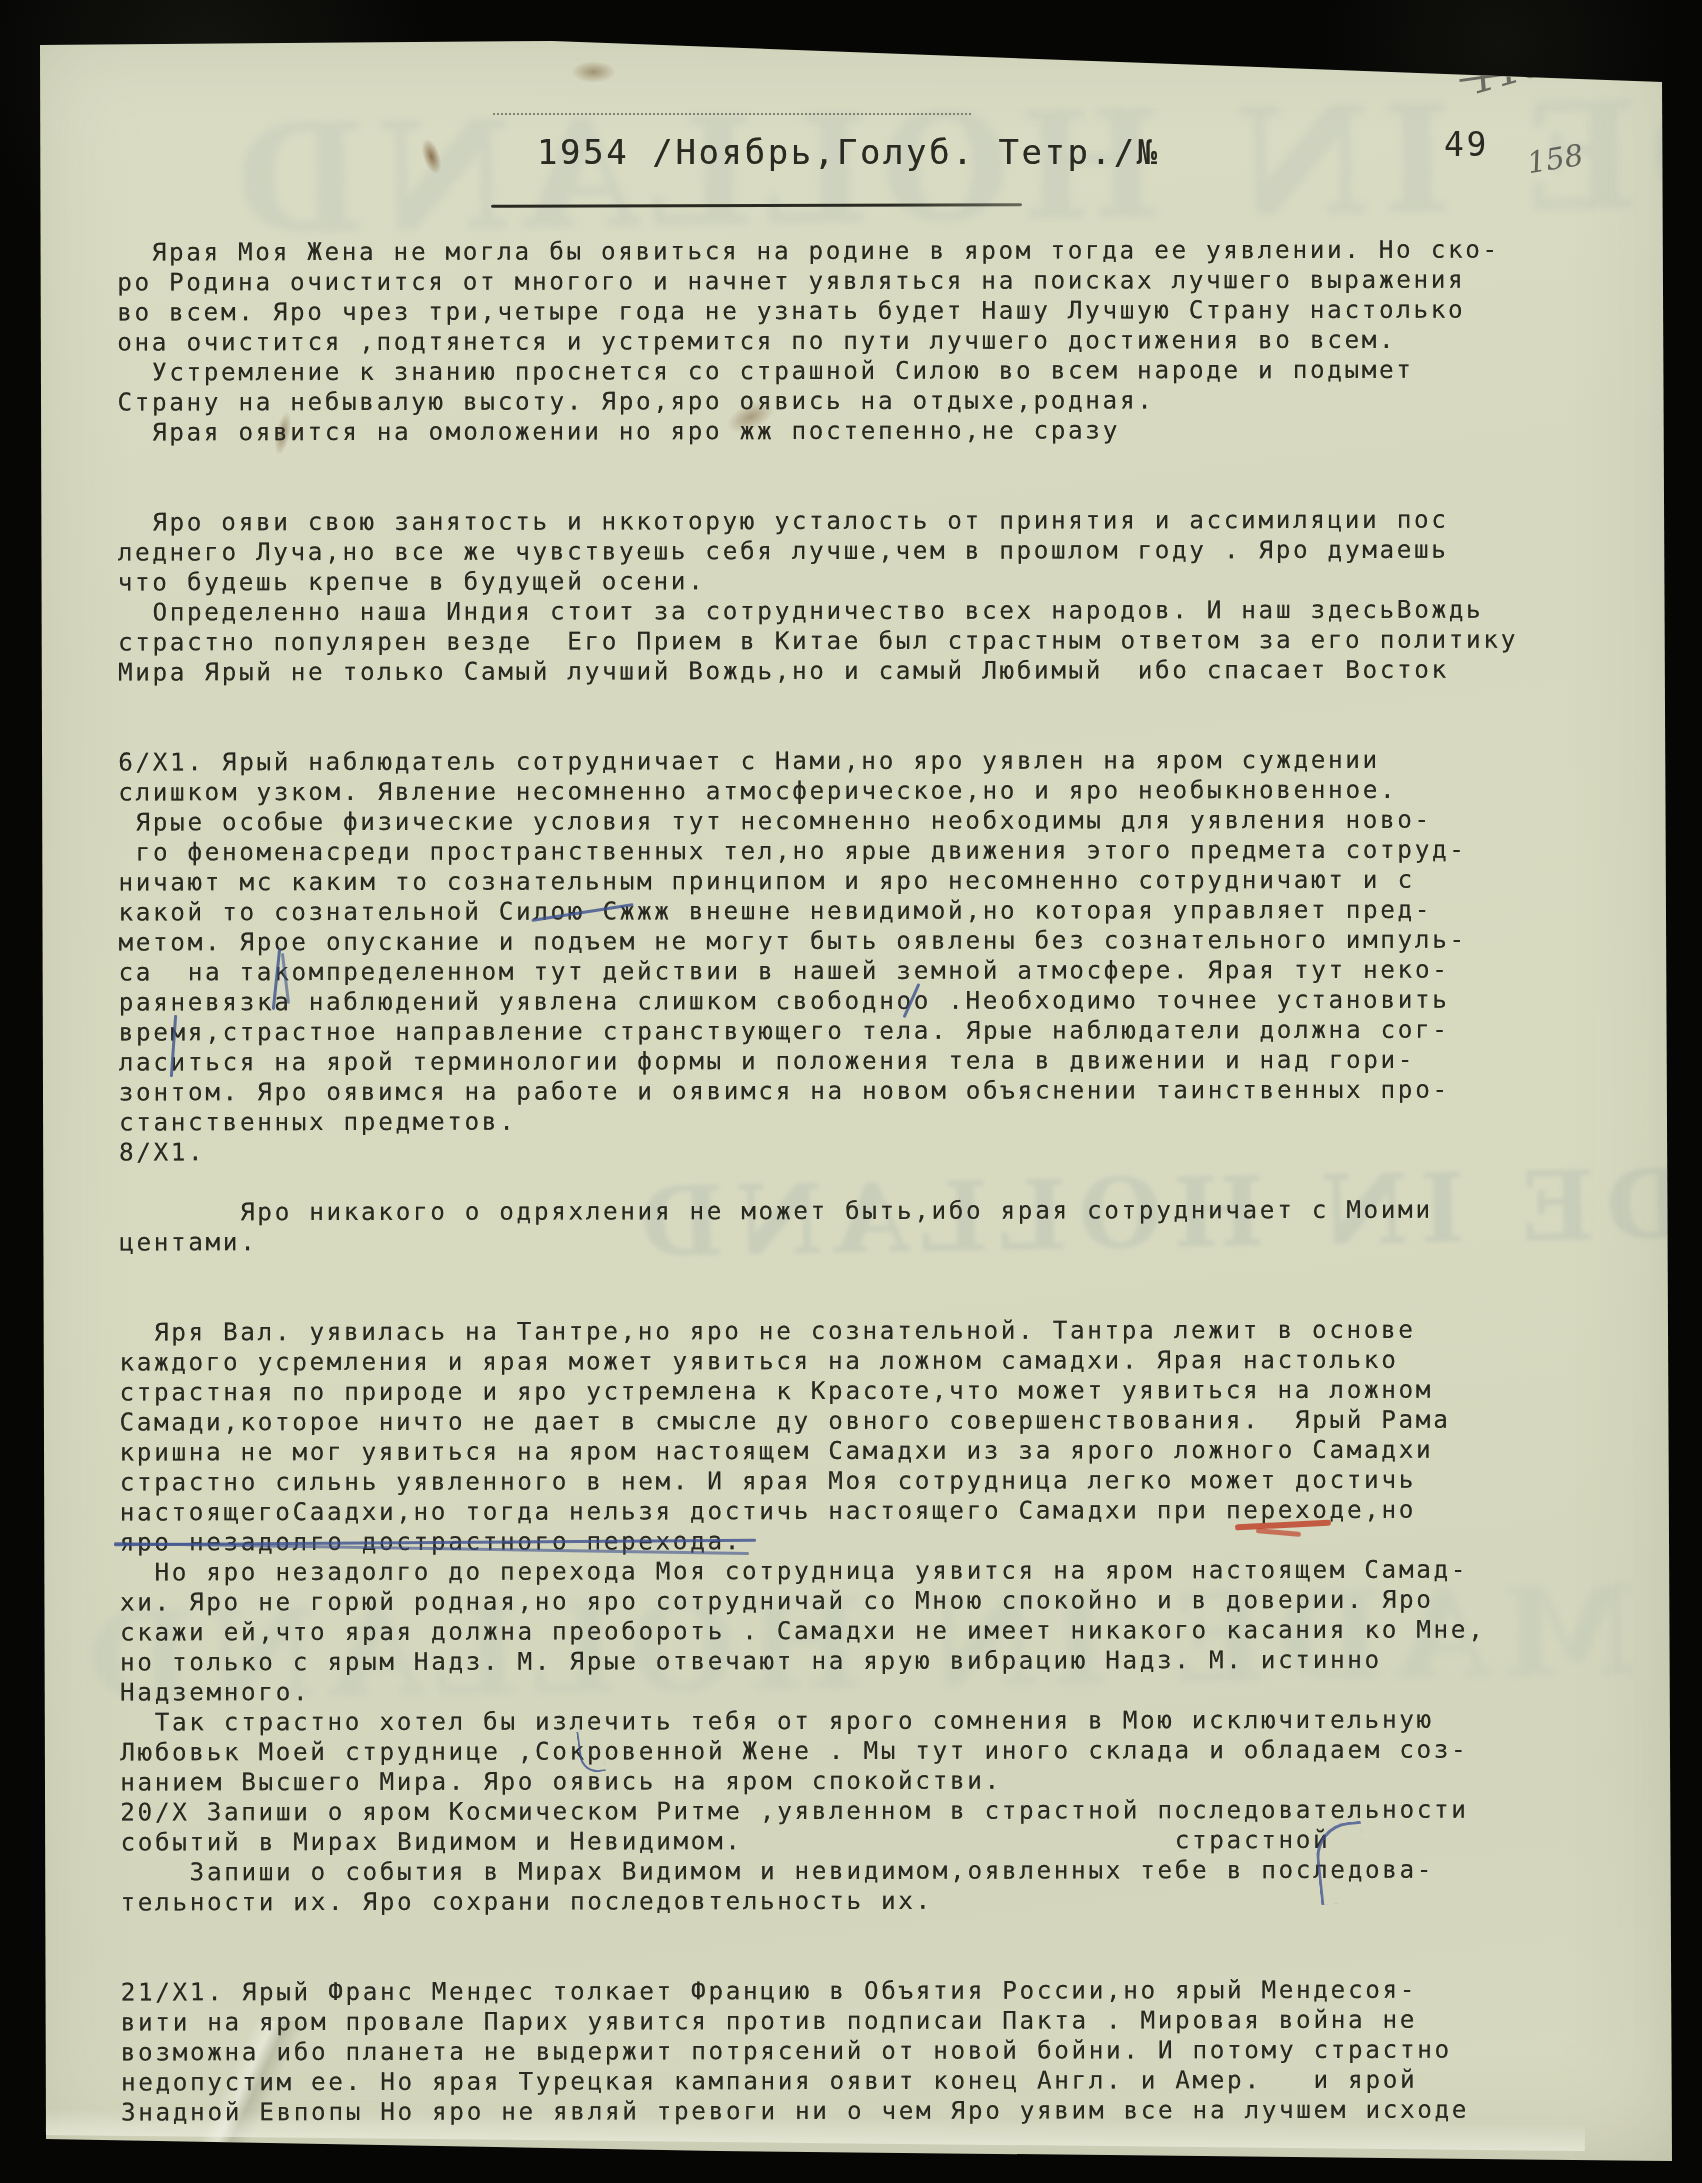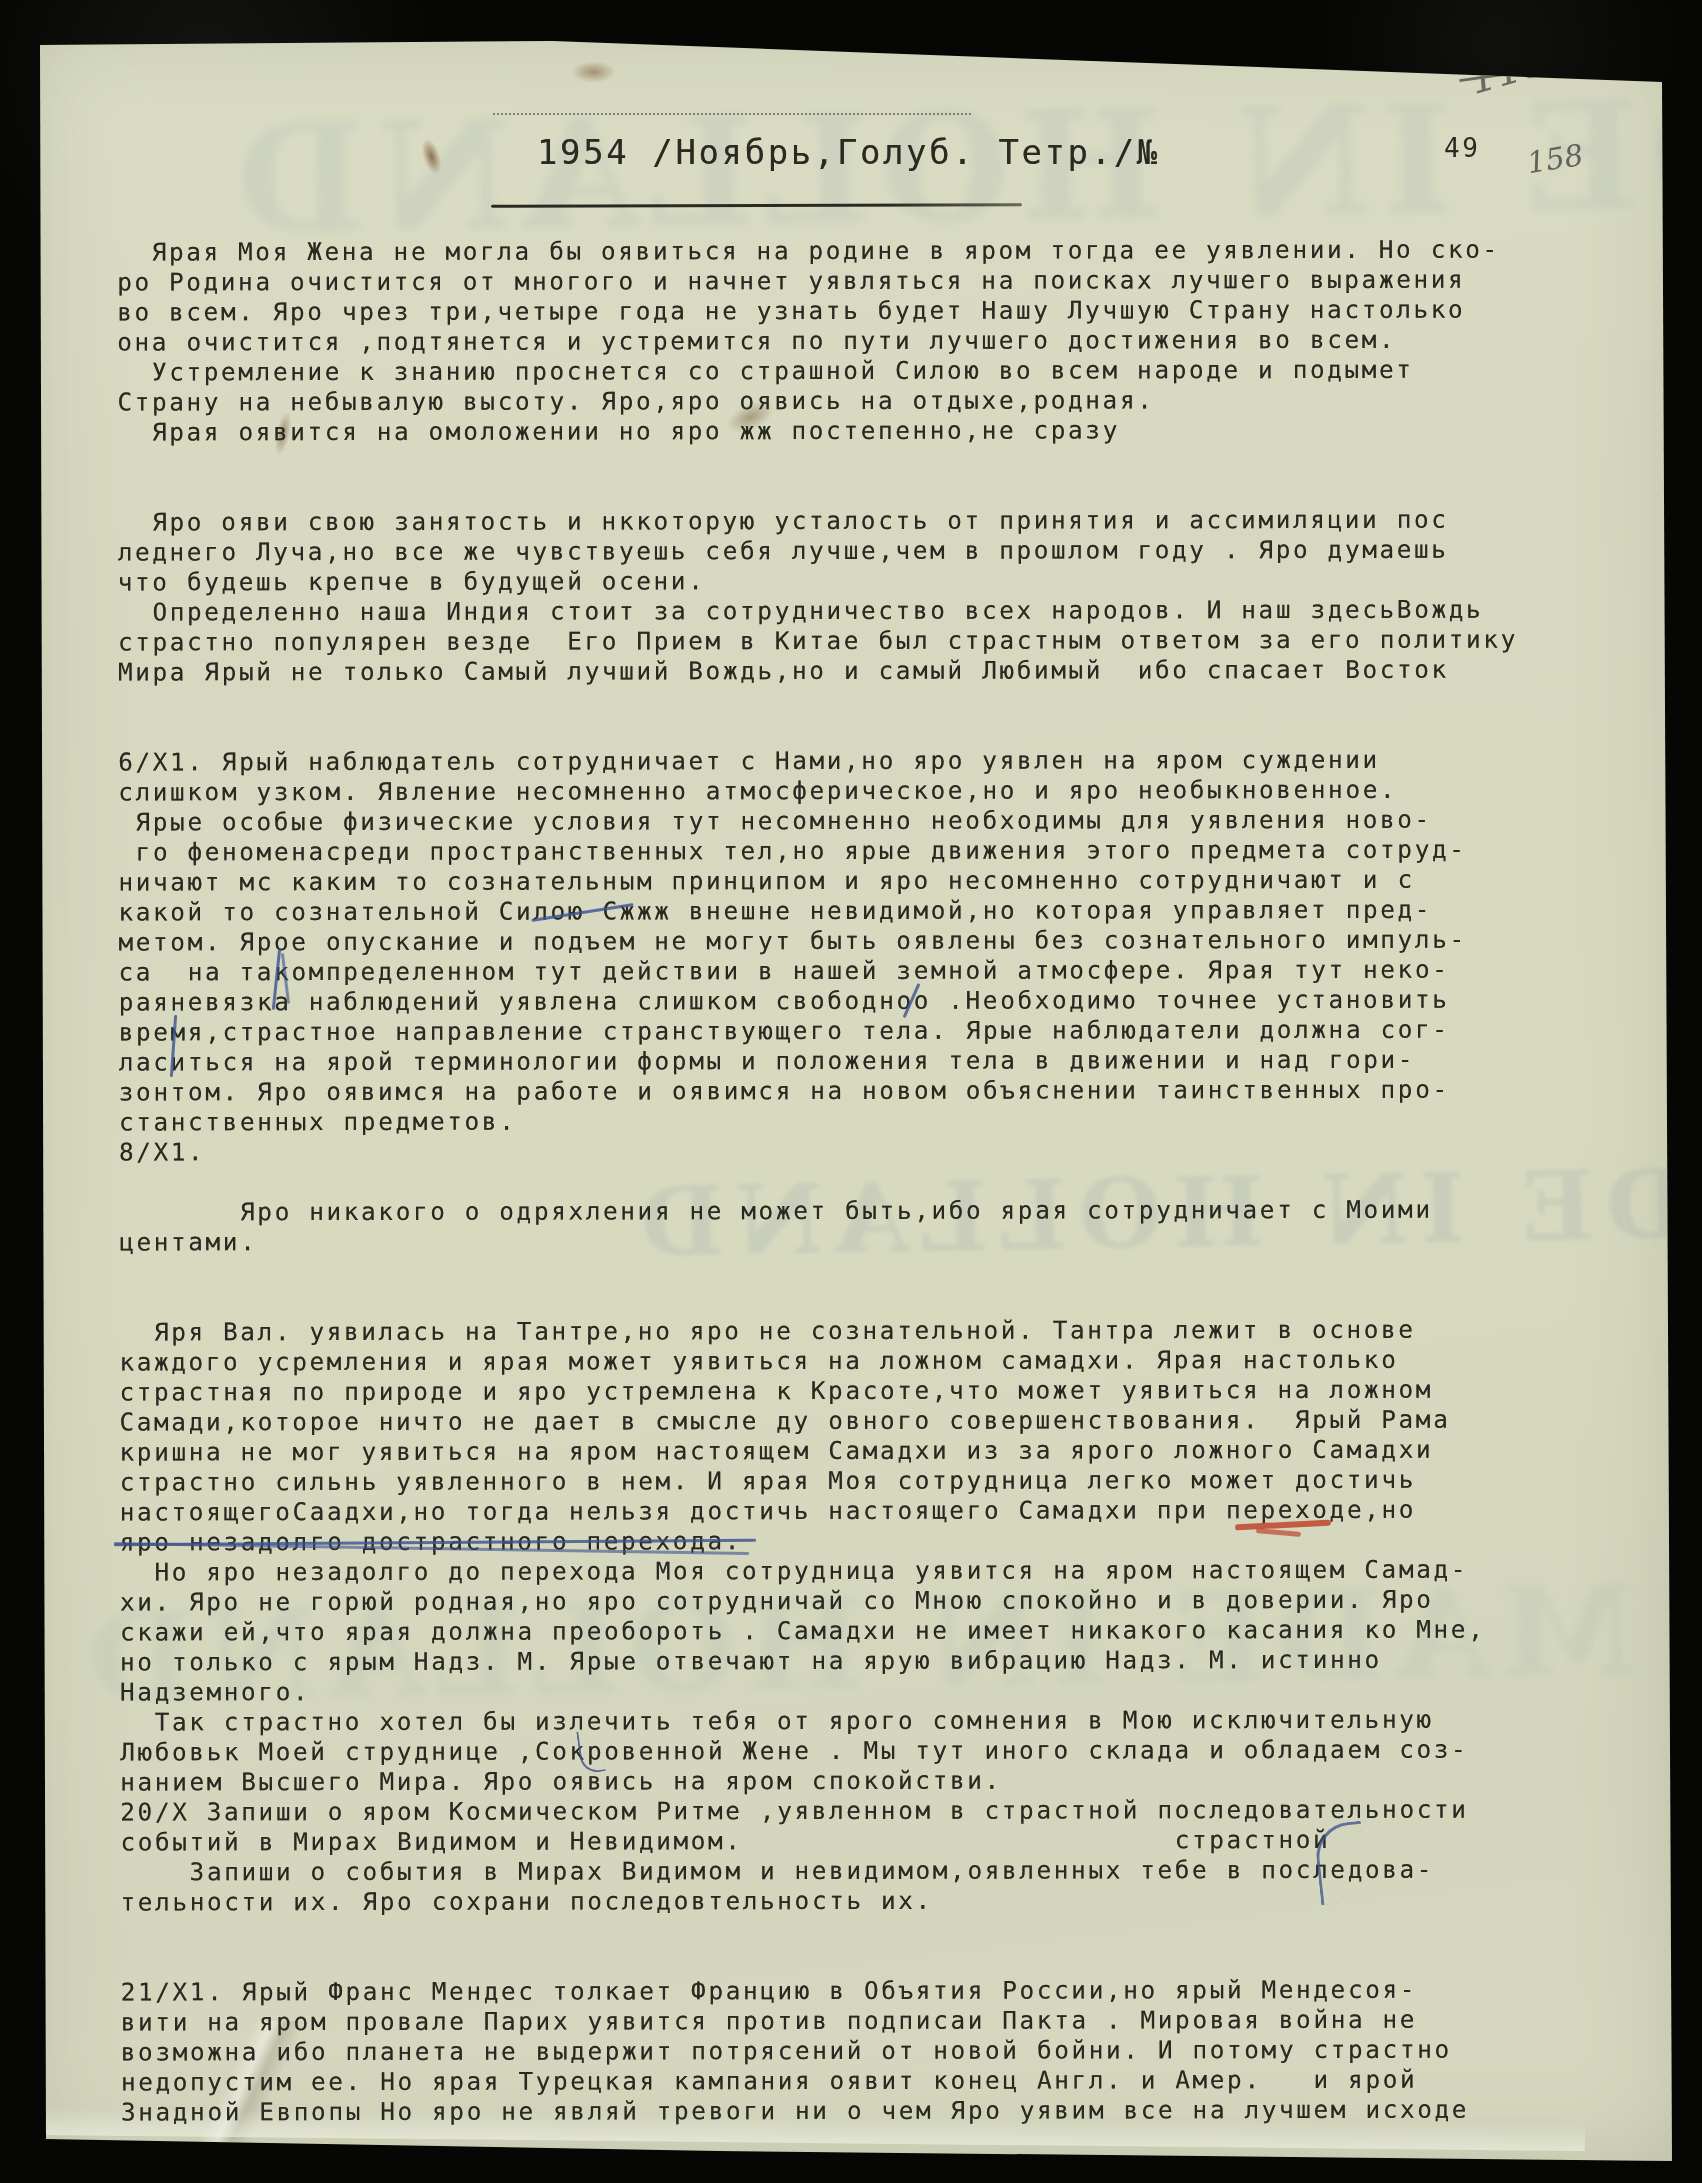--- a/index.html
+++ b/index.html
@@ -29,21 +29,21 @@
   .stain.s4{left:725px;top:404px;width:51px;height:26px;background:radial-gradient(ellipse,rgba(110,80,45,.45),transparent 70%);transform:rotate(-25deg);}
   .crease{position:absolute;left:38px;top:2021px;width:411px;height:128px;
      background:linear-gradient(115deg,transparent 46%,rgba(255,255,250,.4) 50%,rgba(120,120,100,.25) 53%,transparent 57%);}
   
   .dotted-rule{position:absolute;left:493px;top:113px;width:478px;height:0;
      border-top:2.6px dotted rgba(60,58,48,.55);}
   #header-title{position:absolute;left:491px;top:132px;font-size:34px;letter-spacing:2.6px;
      color:#2b2a22;white-space:pre;text-shadow:0 0 0.6px rgba(43,42,34,.55);margin-left:46px;}
   .header-rule{position:absolute;left:491px;top:204px;width:531px;height:3.2px;
      background:linear-gradient(to right,#2b2a22 75%,rgba(43,42,34,.65));transform:rotate(-.15deg);border-radius:1.9px;}
-  #page-num-typed{position:absolute;left:1444px;top:133px;font-size:26px;letter-spacing:2.6px;color:#2b2a22;}
+  #page-num-typed{position:absolute;left:1444px;top:125px;font-size:33px;letter-spacing:2.6px;color:#2b2a22;}
   .pencil{font-family:"DejaVu Serif",serif;font-style:italic;color:#63625a;}
   #page-num-pencil{position:absolute;left:1527px;top:142px;font-size:29.5px;transform:rotate(-9deg);}
   #page-num-crossed{position:absolute;left:1469px;top:46px;font-size:41px;transform:rotate(-16deg);color:#6b6a62;}
   #page-num-crossed .strike{position:absolute;left:-11.5px;top:26px;width:96px;height:2.6px;background:#6b6a62;transform:rotate(8deg);}
   
   #text-body{position:absolute;left:119px;top:236px;width:1450px;color:#2a2921;
      font-size:24.4px;line-height:30px;letter-spacing:2.6px;transform:rotate(-.12deg);
      text-shadow:0 0 0.6px rgba(42,41,33,.5);}
   .line{white-space:pre;height:30px;}
   

